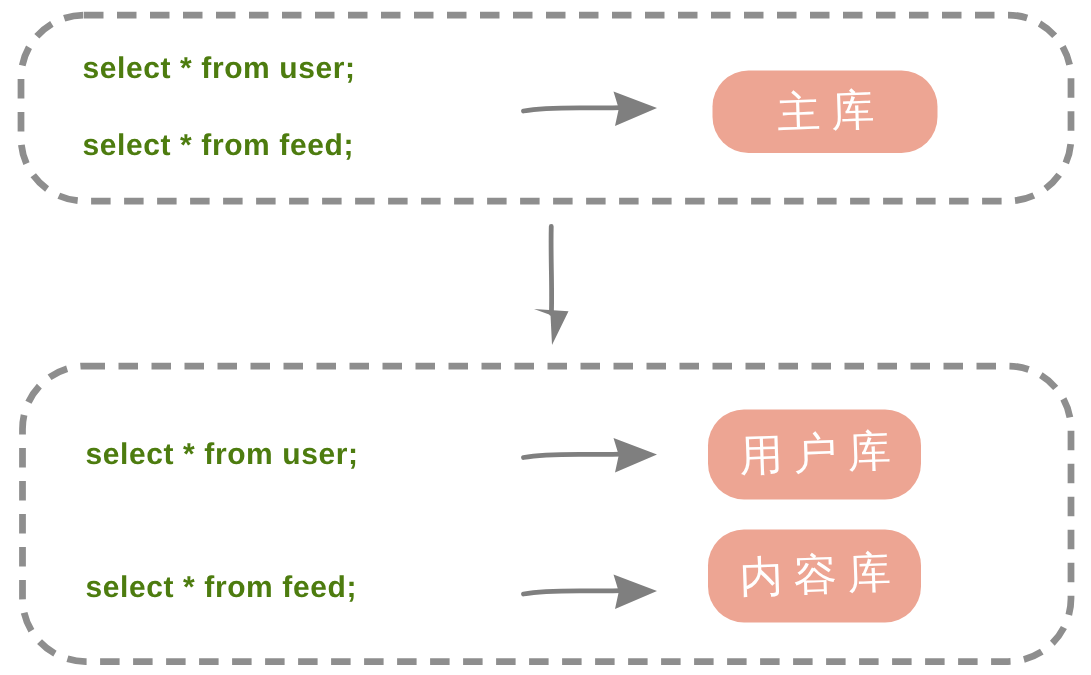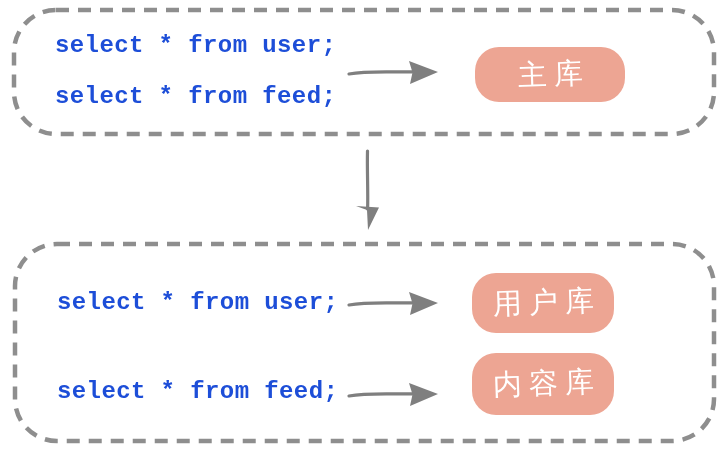--- a/index.html
+++ b/index.html
@@ -14,26 +14,26 @@
     background: #ffffff;
     overflow: hidden;
     font-family: "DejaVu Sans", sans-serif;
   }
   .dashed-box-svg {
     position: absolute;
     pointer-events: none;
   }
   .sql-line {
     position: absolute;
-    font-family: Liberation Mono, monospace;
+    font-family: Liberation Sans, sans-serif;
     font-weight: bold;
-    font-size: 24px;
+    font-size: 20px;
     line-height: 26px;
     letter-spacing: 0.4px;
-    color: #1d4ed8;
+    color: #4d7c0f;
     white-space: nowrap;
   }
   .db-pill {
     position: absolute;
     background: #EDA593;
     border-radius: 24px;
     display: flex;
     align-items: center;
     justify-content: center;
   }

